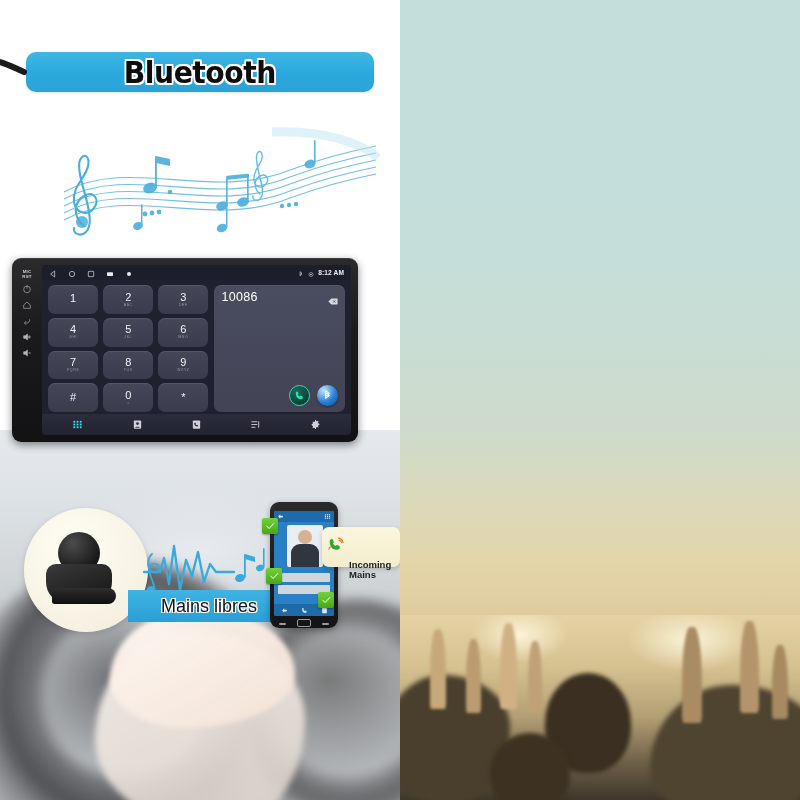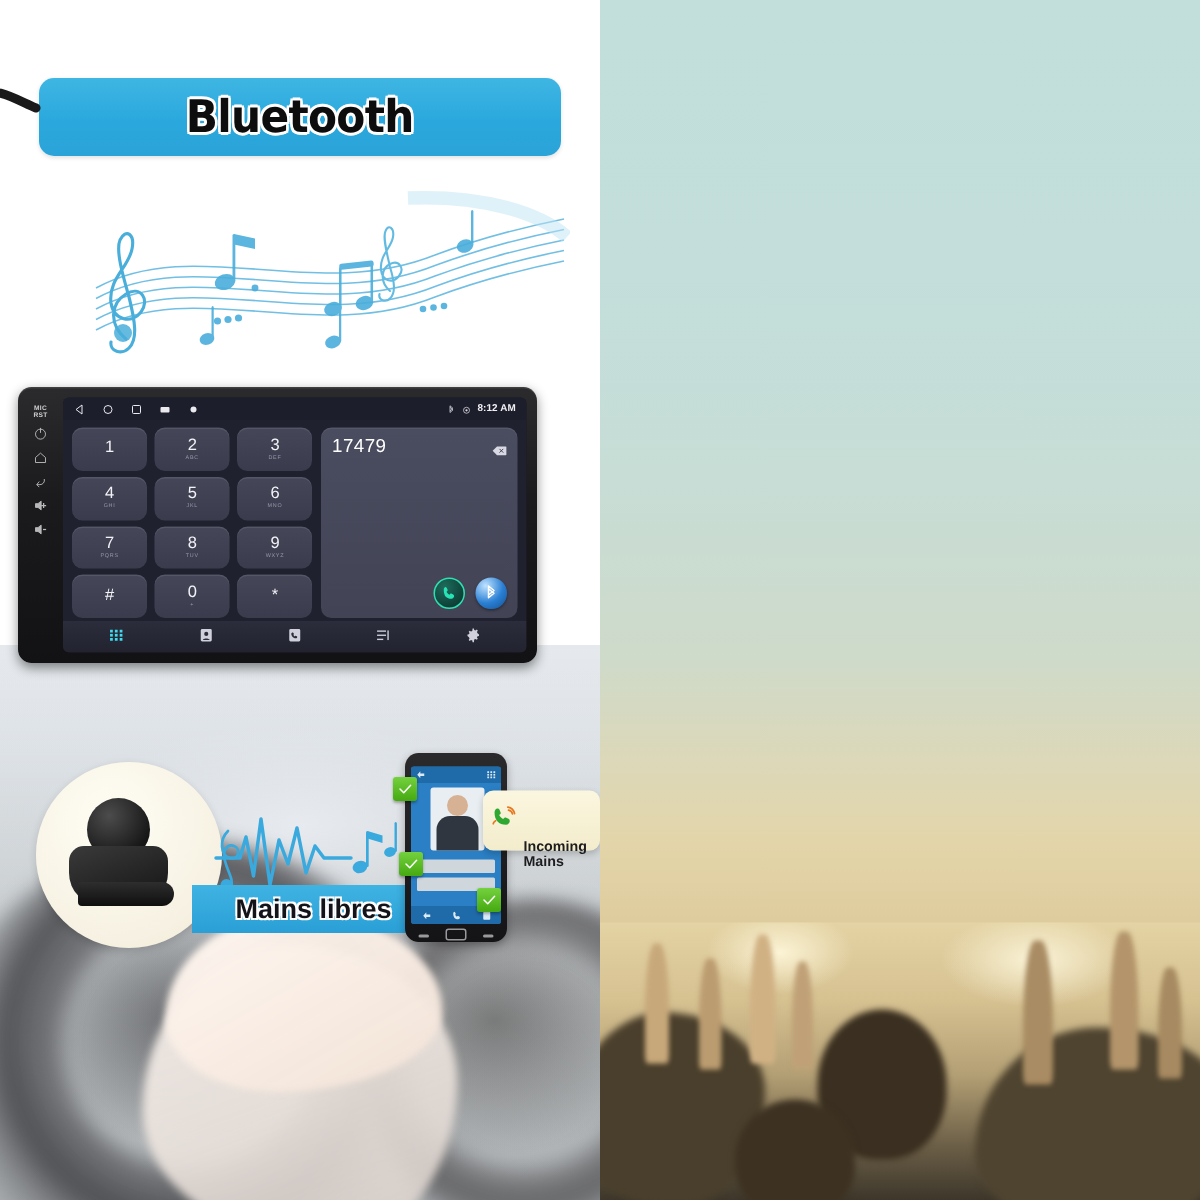--- a/index.html
+++ b/index.html
@@ -58,21 +58,21 @@
       radial-gradient(ellipse 90px 45px at 290px 25px, rgba(255,250,225,.85), rgba(255,250,225,0) 70%),
       linear-gradient(180deg,#e4d3a4 0%, #d6c191 28%, #b39f74 55%, #6d6048 80%, #3d362a 100%);
     overflow:hidden;
   }
   .crowd-blob { position:absolute; border-radius:48% 52% 45% 55% / 60% 40% 60% 40%; filter:blur(2.5px); }
   .crowd-head { position:absolute; border-radius:50% 50% 45% 45%; filter:blur(2.2px); }
   .crowd-arm { position:absolute; border-radius:40% 40% 10% 10% / 60% 60% 8% 8%; filter:blur(1.8px); }
 
   
   .title-pill {
-    position:absolute; top:52px; height:52px; border-radius:10px;
+    position:absolute; top:52px; height:40px; border-radius:10px;
     background:linear-gradient(180deg,#3fb6e3 0%, #2aa8dd 55%, #2ba3d8 100%);
     display:flex; align-items:center; justify-content:center;
     box-shadow:0 1px 3px rgba(0,0,0,.12);
   }
   .title-pill.left { left:26px; width:348px; }
   .title-pill .txt {
     font-family:"DejaVu Sans", sans-serif;
     font-weight:700; font-size:30px; letter-spacing:-.5px;
     color:#0d0d0d;
     text-shadow: -1.6px -1.6px 0 #fff, 1.6px -1.6px 0 #fff, -1.6px 1.6px 0 #fff, 1.6px 1.6px 0 #fff,
@@ -142,21 +142,21 @@
   .mic-clip { position:absolute; left:22px; top:56px; width:66px; height:40px; border-radius:10px 10px 22px 22px;
     background:linear-gradient(160deg,#3a3a3a,#131313); }
   .mic-clip2 { position:absolute; left:28px; top:80px; width:64px; height:16px; border-radius:4px 12px 12px 4px;
     background:linear-gradient(180deg,#2e2e2e,#0f0f0f); }
   .mic-cable { position:absolute; left:-16px; top:56px; width:58px; height:26px; }
 
   .pulse-wave { position:absolute; left:142px; top:538px; width:132px; height:64px; }
 
   .mains-pill { position:absolute; left:128px; top:590px; width:162px; height:32px;
     background:linear-gradient(180deg,#3fb3e2,#2a9fd6); display:flex; align-items:center; justify-content:center; }
-  .mains-txt { font-size:18px; font-weight:700; color:#13131a;
+  .mains-txt { font-size:18px; font-weight:400; color:#13131a;
     text-shadow:-1.2px -1.2px 0 #fff, 1.2px -1.2px 0 #fff, -1.2px 1.2px 0 #fff, 1.2px 1.2px 0 #fff; }
 
   
   .phone { position:absolute; left:270px; top:502px; width:68px; height:126px; border-radius:9px;
     background:linear-gradient(180deg,#2a2a2c,#141416); box-shadow:0 2px 6px rgba(0,0,0,.3); padding:9px 4px 12px 4px; }
   .phone-scr { width:100%; height:100%; background:#2b7fc4; border-radius:2px; position:relative; overflow:hidden; }
   .ph-top { height:11px; background:#1f6aa8; display:flex; align-items:center; justify-content:space-between; padding:0 3px; }
   .ph-top svg { width:7px; height:7px; fill:#dbeaf7; }
   .ph-avatar { position:absolute; left:13px; top:14px; width:36px; height:42px; background:#e9eef2; border-radius:2px; }
   .ph-av-head { position:absolute; left:11px; top:5px; width:14px; height:14px; border-radius:50%; background:#d7b193; }
@@ -349,21 +349,21 @@
                 <span class="d">0</span>
                 <span class="s">+</span>
               </div>
             <div class="key">
                 <span class="d">*</span>
                 <span class="s"></span>
               </div>
           </div>
 
           <div class="dial-display">
-            <div class="dial-num">17479</div>
+            <div class="dial-num">10086</div>
             <span class="dial-bksp">
               <svg viewBox="0 0 24 16">
                   <path d="M8 1h14a1 1 0 0 1 1 1v12a1 1 0 0 1-1 1H8L1 8z"></path>
                   <path d="M12 5l6 6M18 5l-6 6" stroke="#424456" stroke-width="1.6" fill="none"></path>
                 </svg>
             </span>
             <div class="dial-actions">
               <span class="rnd-btn call">
                 <svg viewBox="0 0 24 24">
                     <path d="M6 3c1 0 2 .4 2.4 1.3l1.2 2.6c.3.7.1 1.5-.5 2l-1 .8c.9 1.9 2.4 3.4 4.3 4.3l.8-1c.5-.6 1.3-.8 2-.5l2.6 1.2c.9.4 1.3 1.4 1.3 2.4 0 2-1.7 3.9-3.8 3.9C8 20 4 16 4 6.8 4 4.7 5.9 3 6 3z"></path>

